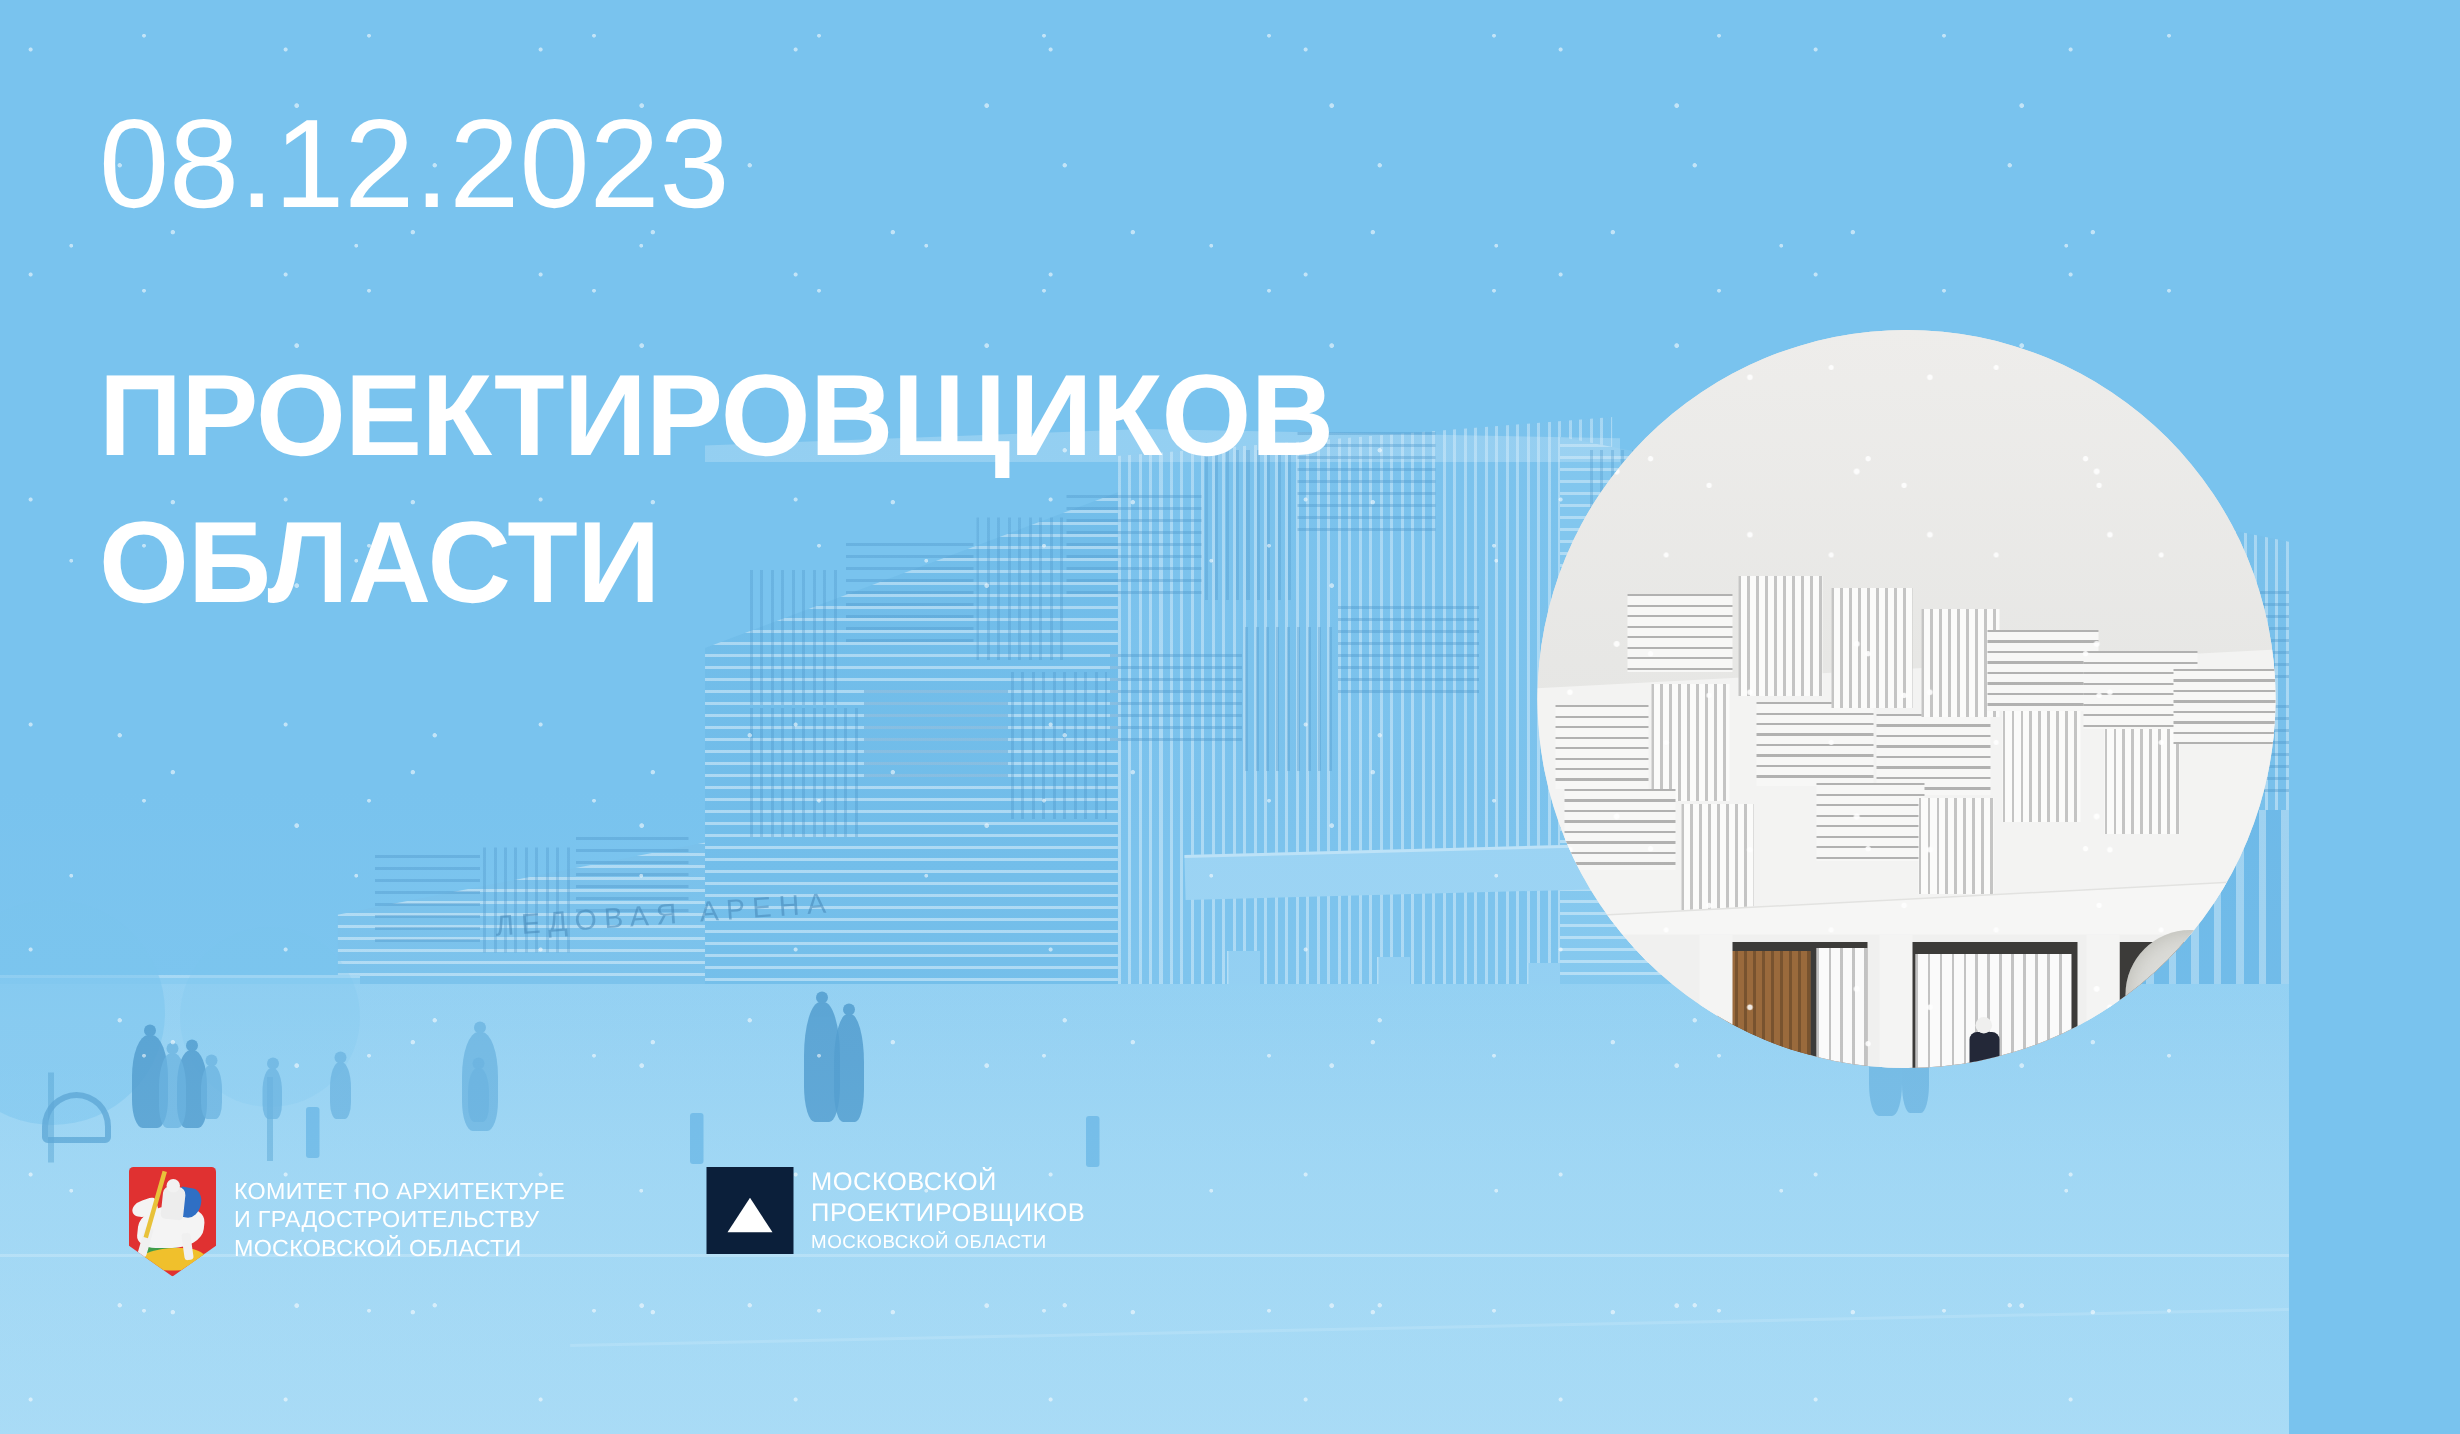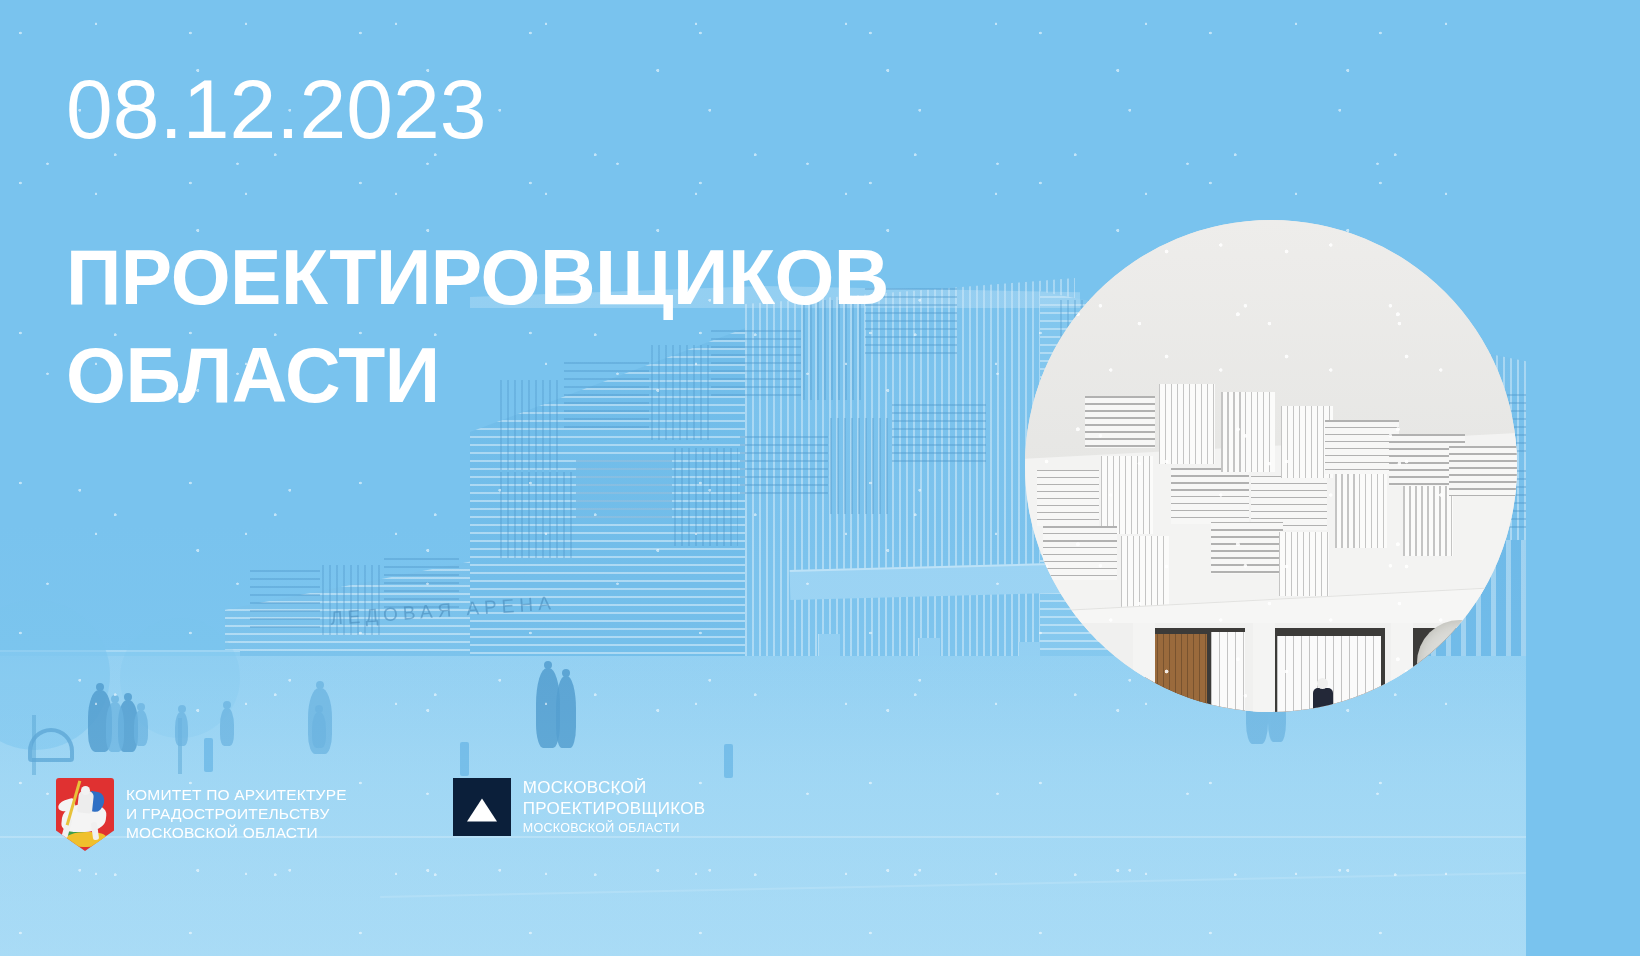--- a/index.html
+++ b/index.html
@@ -243,21 +243,21 @@
     letter-spacing:0px; line-height:1; white-space:nowrap;
   }
   .headline {
     position:absolute; left:66px; top:228px;
     color:#ffffff; font-weight:700; font-size:77px; line-height:98px;
     letter-spacing:-0.5px;
   }
   .headline .hl-line { display:block; white-space:nowrap; }
 
   
-  .logos { position:absolute; left:56px; top:778px; display:flex; align-items:flex-start; gap:12px; }
+  .logos { position:absolute; left:86px; top:778px; display:flex; align-items:flex-start; gap:0; }
 
   .logo-block { display:flex; align-items:center; }
   .logo-block.komitet { margin-right:94px; }
 
   
   .coa {
     position:relative; width:58px; height:73px; margin-right:12px;
     background:#e03131;
     border-radius:3px 3px 0 0;
     clip-path:polygon(0 0,100% 0,100% 72%,50% 100%,0 72%);

